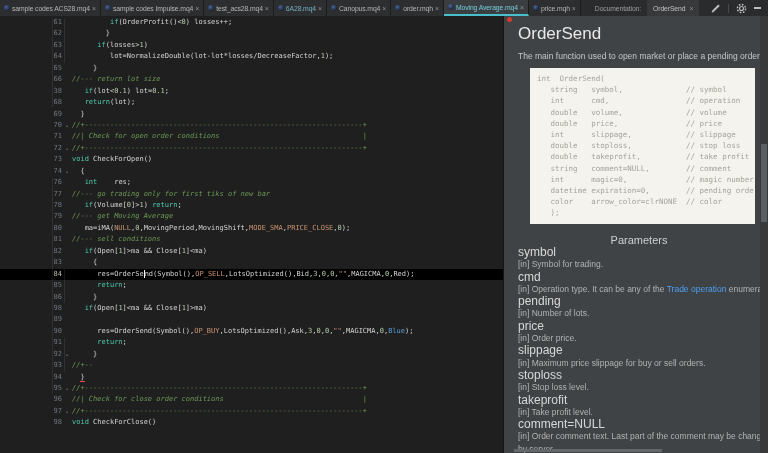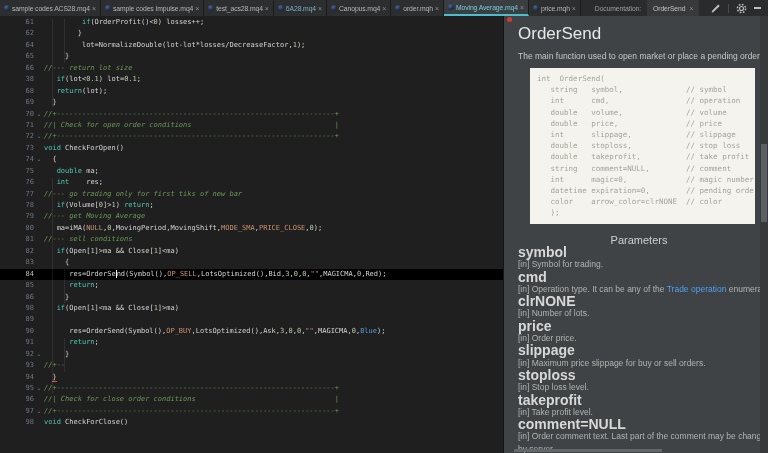--- a/index.html
+++ b/index.html
@@ -24,37 +24,37 @@
 
   
   .main{display:flex;height:437px;}
   .editor{position:relative;width:503px;background:#1f1f1f;overflow:hidden;padding-top:1px;}
   .divider{width:1px;background:#141414;}
 
   
   .row{display:flex;height:11.45px;}
   .row.current{background:#000000;}
   .row.current .ln{color:#c0c0b0;}
-  .ln{flex:none;width:34px;text-align:right;color:#6e7681;font:7px/11.45px "DejaVu Sans Mono",monospace;}
+  .ln{flex:none;width:34px;text-align:right;color:#6e7681;font:7px/11.45px "DejaVu Sans Mono",monospace;padding-left:28px;}
   .fold{flex:none;width:10px;text-align:center;color:#7d7d7d;font-size:6px;line-height:10px;}
   .code{flex:1;font:7px/11.45px "DejaVu Sans Mono",monospace;white-space:pre;overflow:hidden;}
   .tk-p{color:#d4d4d4}.tk-k{color:#4ec9b0}.tk-c{color:#6a9955;font-style:italic}
   .tk-n{color:#b5cea8}.tk-s{color:#ce9178}.tk-C{color:#c9936f}.tk-b{color:#569cd6}
   .tk-err{border-bottom:1px solid #f14c4c;}
   .caret{display:inline-block;width:1px;height:8px;background:#ffffff;vertical-align:middle;}
   .guide{position:absolute;width:1px;background:rgba(255,255,255,0.08);}
 
   
   .docpanel{position:relative;flex:1;background:#3f4345;padding:8px 0 0 14px;overflow:hidden;color:#c8c8c8;}
   .reddot{position:absolute;left:3px;top:1px;width:5px;height:5px;border-radius:50%;background:#d23b2e;}
   .doc-title{font-size:17px;font-weight:400;color:#e8e8e8;margin:0 0 7px 0;}
   .doc-sub{font-size:8.5px;color:#c6c6c6;margin:0 0 7px 0;white-space:nowrap;overflow:hidden;}
   .sigbox{background:#f4f3ee;color:#a4a49a;font:7.5px/11.2px "DejaVu Sans Mono",monospace;padding:5px 0 5px 7px;margin:0 5px 10px 12px;white-space:pre;overflow:hidden;}
   .ptitle{font-size:11px;line-height:12.3px;color:#cfcfcf;text-align:center;}
-  .pname{font-size:14px;line-height:12.3px;font-weight:bold;color:#d8d8d8;}
+  .pname{font-size:12px;line-height:12.3px;font-weight:normal;color:#d8d8d8;}
   .pdesc{font-size:8.5px;line-height:12.3px;color:#b2b2b2;white-space:nowrap;overflow:hidden;}
   .plink{color:#4f9ff2;text-align:center;}
   .hscroll{position:absolute;bottom:1px;left:10px;width:148px;height:3px;background:#63676a;}
 
   
   .vscroll{position:relative;width:8px;background:#37393a;}
   .vthumb{position:absolute;left:1px;right:1px;top:128px;height:78px;background:#5c6062;}
 </style>
 </head>
 <body>
@@ -134,20 +134,25 @@
             <span class="ln">61</span>
             <span class="fold"></span>
             <span class="code"><span class="tk-p">         </span><span class="tk-k">if</span><span class="tk-p">(OrderProfit()&lt;</span><span class="tk-n">0</span><span class="tk-p">) losses++;</span></span>
           </div>
           <div class="row">
             <span class="ln">62</span>
             <span class="fold"></span>
             <span class="code"><span class="tk-p">        }</span></span>
           </div>
           <div class="row">
+            <span class="ln">63</span>
+            <span class="fold"></span>
+            <span class="code"><span class="tk-p">      </span><span class="tk-k">if</span><span class="tk-p">(losses&gt;</span><span class="tk-n">1</span><span class="tk-p">)</span></span>
+          </div>
+          <div class="row">
             <span class="ln">64</span>
             <span class="fold"></span>
             <span class="code"><span class="tk-p">         lot=NormalizeDouble(lot-lot*losses/DecreaseFactor,</span><span class="tk-n">1</span><span class="tk-p">);</span></span>
           </div>
           <div class="row">
             <span class="ln">65</span>
             <span class="fold"></span>
             <span class="code"><span class="tk-p">     }</span></span>
           </div>
           <div class="row">
@@ -187,25 +192,20 @@
           </div>
           <div class="row">
             <span class="ln">73</span>
             <span class="fold"></span>
             <span class="code"><span class="tk-k">void</span><span class="tk-p"> CheckForOpen()</span></span>
           </div>
           <div class="row">
             <span class="ln">74</span>
             <span class="fold">⌄</span>
             <span class="code"><span class="tk-p">  {</span></span>
-          </div>
-          <div class="row">
-            <span class="ln">75</span>
-            <span class="fold"></span>
-            <span class="code"><span class="tk-p">   </span><span class="tk-k">double</span><span class="tk-p"> ma;</span></span>
           </div>
           <div class="row">
             <span class="ln">76</span>
             <span class="fold"></span>
             <span class="code"><span class="tk-p">   </span><span class="tk-k">int</span><span class="tk-p">    res;</span></span>
           </div>
           <div class="row">
             <span class="ln">77</span>
             <span class="fold"></span>
             <span class="code"><span class="tk-c">//--- go trading only for first tiks of new bar</span></span>
@@ -324,21 +324,21 @@
       <span class="reddot"></span>
       <h1 class="doc-title">OrderSend</h1>
       <p class="doc-sub">The main function used to open market or place a pending order.</p>
       <div class="sigbox"><div>int  OrderSend(</div><div>   string   symbol,              // symbol</div><div>   int      cmd,                 // operation</div><div>   double   volume,              // volume</div><div>   double   price,               // price</div><div>   int      slippage,            // slippage</div><div>   double   stoploss,            // stop loss</div><div>   double   takeprofit,          // take profit</div><div>   string   comment=NULL,        // comment</div><div>   int      magic=0,             // magic number</div><div>   datetime expiration=0,        // pending order expiration</div><div>   color    arrow_color=clrNONE  // color</div><div>   );</div></div>
       <div class="ptitle">Parameters</div>
       <div>
           <div class="pname">symbol</div>
           <div class="pdesc"><span>[in]  Symbol for trading.</span></div>
           <div class="pname">cmd</div>
           <div class="pdesc"><span>[in]  Operation type. It can be any of the </span><span class="plink">Trade operation</span><span> enumerat</span></div>
-          <div class="pname">clrNONE</div>
+          <div class="pname">pending</div>
           <div class="pdesc"><span>[in]  Number of lots.</span></div>
           <div class="pname">price</div>
           <div class="pdesc"><span>[in]  Order price.</span></div>
           <div class="pname">slippage</div>
           <div class="pdesc"><span>[in]  Maximum price slippage for buy or sell orders.</span></div>
           <div class="pname">stoploss</div>
           <div class="pdesc"><span>[in]  Stop loss level.</span></div>
           <div class="pname">takeprofit</div>
           <div class="pdesc"><span>[in]  Take profit level.</span></div>
           <div class="pname">comment=NULL</div>

